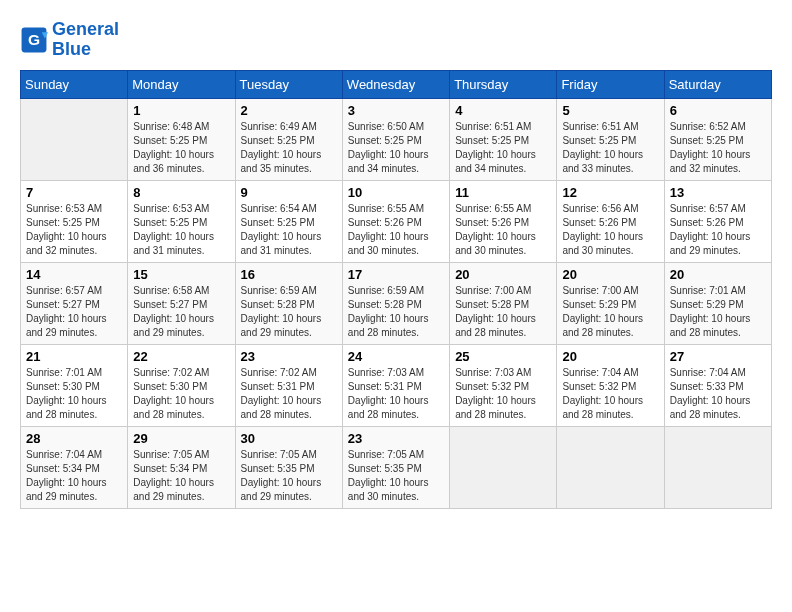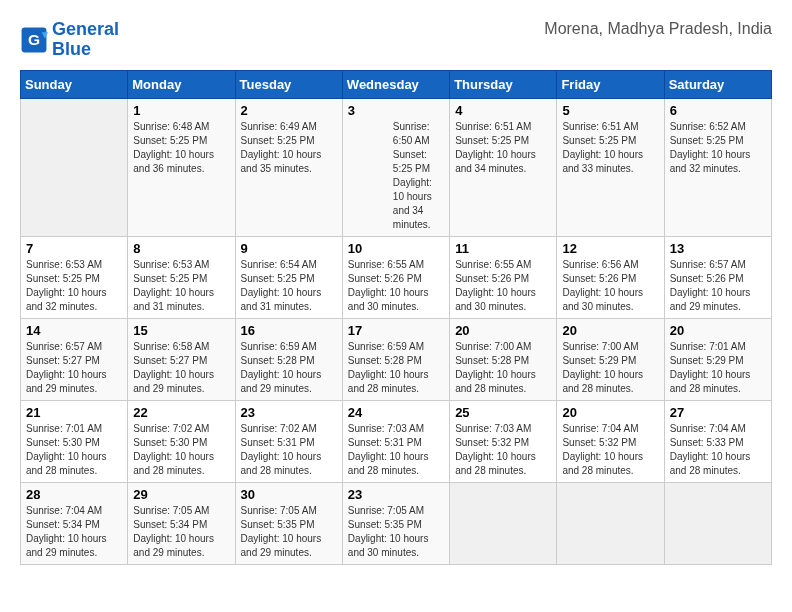--- a/index.html
+++ b/index.html
@@ -50,21 +50,21 @@
       width: 100%;
       border-collapse: collapse;
       font-size: 11px;
     }
     thead th {
       background-color: #1565c0;
       color: #fff;
       padding: 6px 4px;
       text-align: left;
       font-size: 13px;
-      font-weight: bold;
+      font-weight: normal;
       border: 1px solid #0d47a1;
     }
     tbody td {
       border: 1px solid #ccc;
       padding: 4px 5px;
       vertical-align: top;
       width: 107px;
       min-height: 80px;
       background: #fff;
     }
@@ -95,21 +95,20 @@
       <rect x="2" y="2" width="32" height="32" rx="4" fill="#1565c0"></rect>
       <text x="18" y="24" text-anchor="middle" fill="white" font-size="20" font-weight="bold" font-family="Arial">G</text>
       <polygon points="28,8 36,8 32,16" fill="#42a5f5"></polygon>
     </svg>
     <div class="logo-text">
       <div><span>General</span></div>
       <div><span style="color:#1565c0;">Blue</span></div>
     </div>
   </div>
   <div class="title-block">
-    <div class="subtitle">Morena, Madhya Pradesh, India</div>
   </div>
 </div>
 
 <table>
   <thead>
     <tr>
       <th>Sunday</th>
       <th>Monday</th>
       <th>Tuesday</th>
       <th>Wednesday</th>
@@ -130,21 +129,21 @@
         </td>
         <td>
           <span class="day-num">2</span>
           <div class="day-info" style="white-space: pre-line;">Sunrise: 6:49 AM
 Sunset: 5:25 PM
 Daylight: 10 hours
 and 35 minutes.</div>
         </td>
         <td>
           <span class="day-num">3</span>
-          <div class="day-info" style="white-space: pre-line; margin-left: 45px;">Sunrise: 6:50 AM
+          <div class="day-info" style="white-space: pre-line;">Sunrise: 6:50 AM
 Sunset: 5:25 PM
 Daylight: 10 hours
 and 34 minutes.</div>
         </td>
         <td>
           <span class="day-num">4</span>
           <div class="day-info" style="white-space: pre-line;">Sunrise: 6:51 AM
 Sunset: 5:25 PM
 Daylight: 10 hours
 and 34 minutes.</div>

